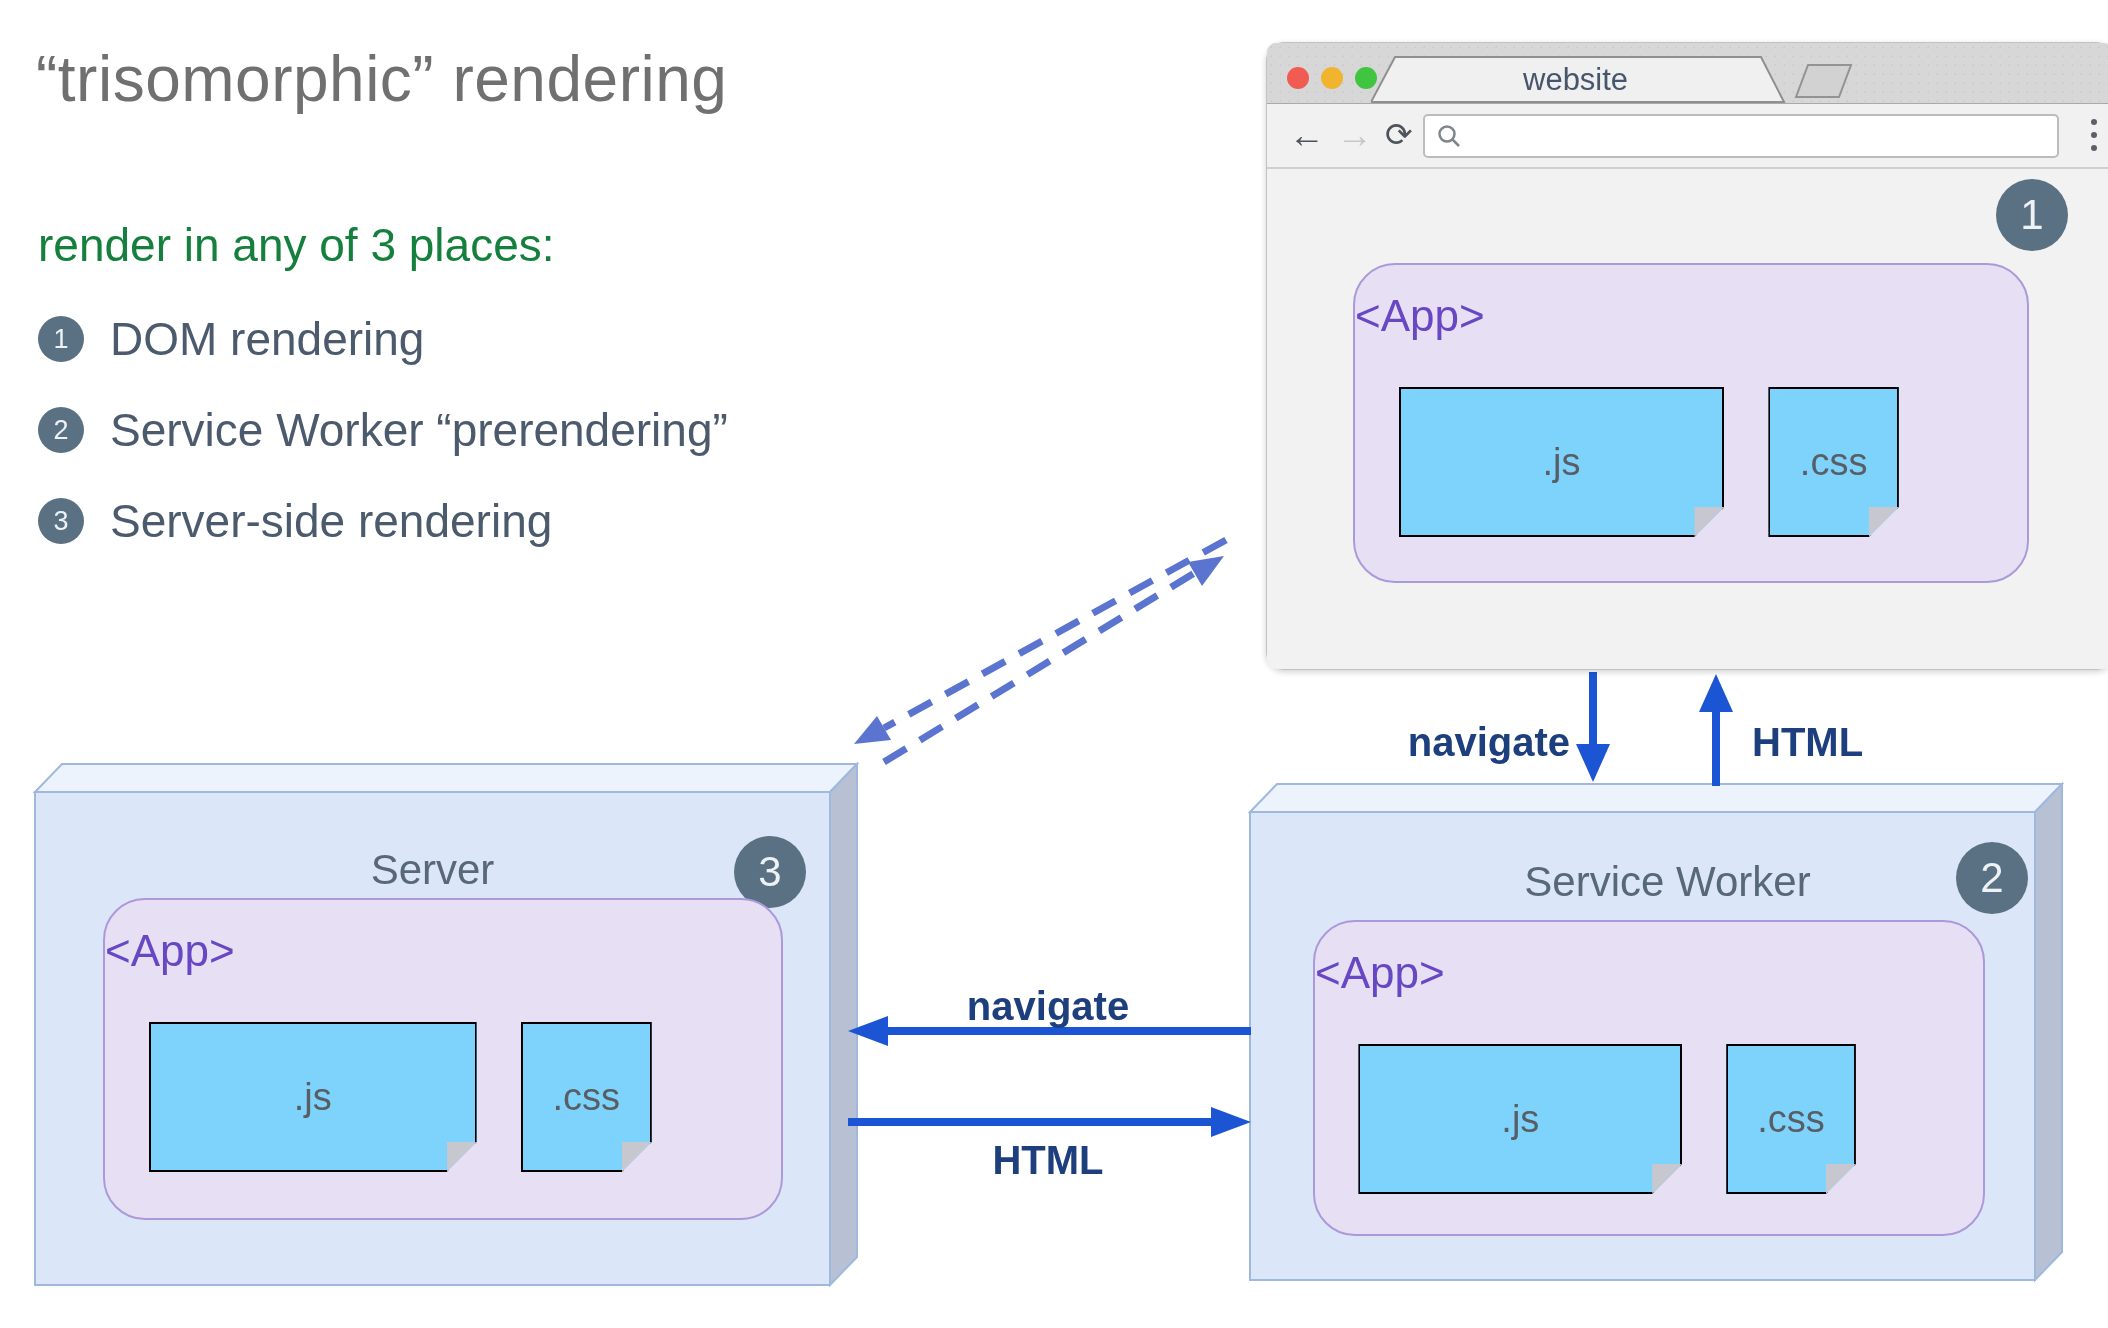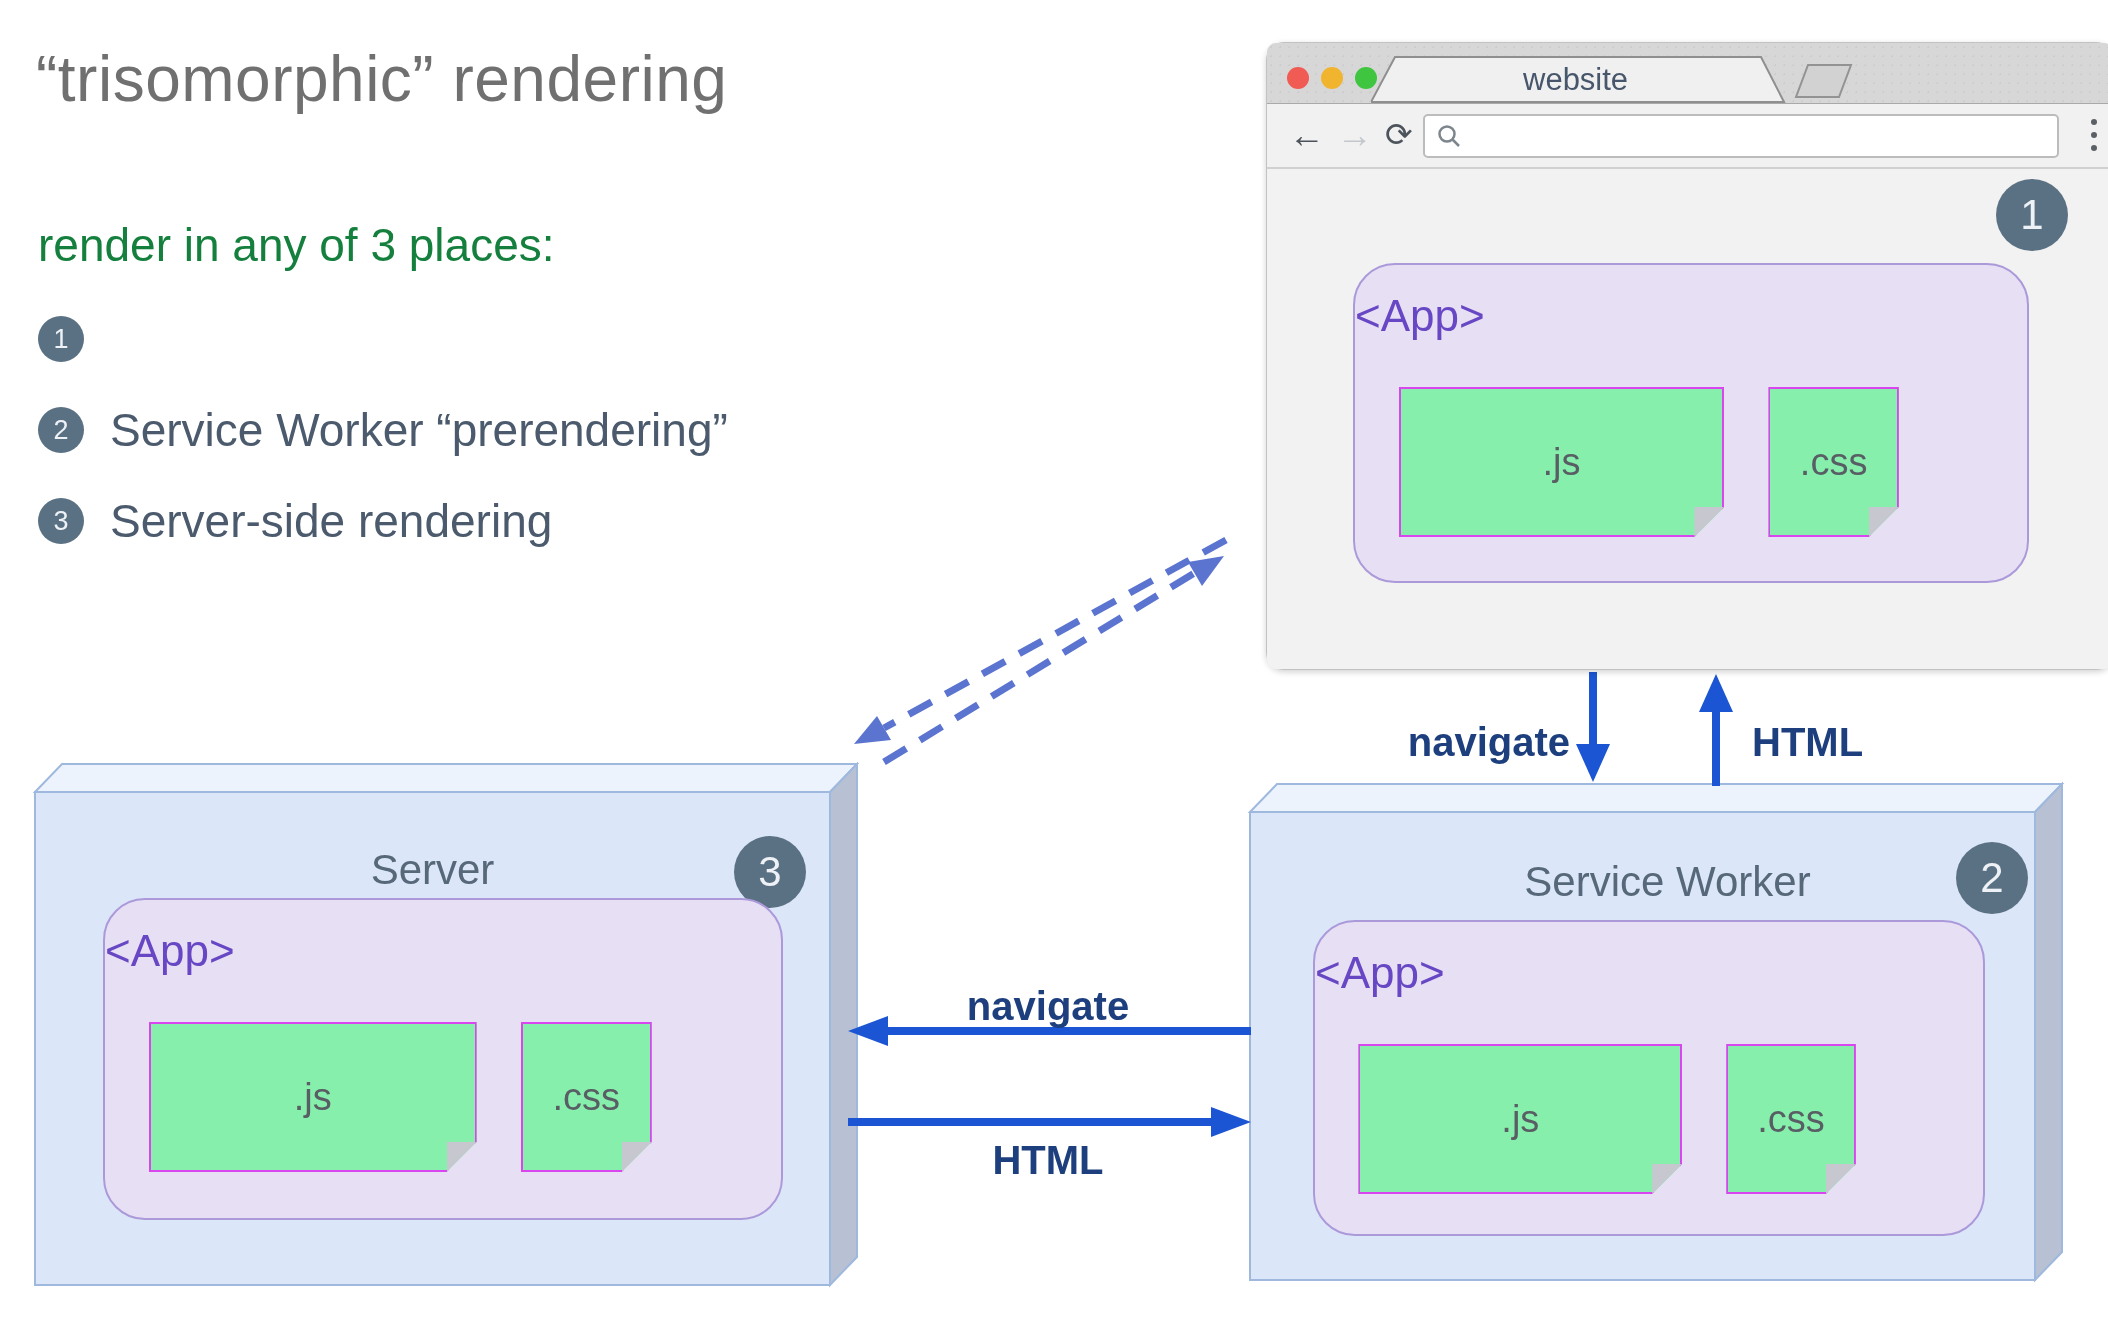--- a/index.html
+++ b/index.html
@@ -34,21 +34,21 @@
   
   .arrow-label { position:absolute; font-size:40px; font-weight:bold; color:#1e3f7e; white-space:nowrap;margin-top:8px; }
 
   
   .appbox {
     position:absolute; background:#e7e0f4; border:2px solid #ab99da; border-radius:42px;
   }
   .appbox-title { margin-top:26px; font-size:44px; color:#6847c5; }
   .files { position:absolute; left:6.5%; right:8%; top:122px; height:146px; display:flex; gap:44px; }
   .file {
-    position:relative; background:#86efac; border:2px solid #d946ef; height:100%;
+    position:relative; background:#7dd3fc; border:2px solid #000000; height:100%;
     display:flex; align-items:center; justify-content:center;
     clip-path: polygon(0 0, 100% 0, 100% calc(100% - 30px), calc(100% - 30px) 100%, 0 100%);
   }
   .file-js { width:56%; }
   .file-css { width:22%; }
   .file span { font-size:38px; color:#585e64; }
   .fold {
     position:absolute; right:-2px; bottom:-2px; width:30px; height:30px;
     background:#c7c7cf; clip-path: polygon(0 0, 100% 0, 0 100%);
   }
@@ -132,20 +132,21 @@
       <line x1="848" y1="1122" x2="1213" y2="1122" stroke="#1b55d3" stroke-width="8"></line>
       <polygon points="1251,1122 1211,1107 1211,1137" fill="#1b55d3"></polygon>
     </g>
   </svg>
 
   <div class="title">“trisomorphic” rendering</div>
   <div class="subtitle">render in any of 3 places:</div>
   <div class="list">
     <div class="list-row">
       <div class="list-badge">1</div>
+      <div class="list-label">DOM rendering</div>
     </div>
     <div class="list-row">
       <div class="list-badge">2</div>
       <div class="list-label">Service Worker “prerendering”</div>
     </div>
     <div class="list-row">
       <div class="list-badge">3</div>
       <div class="list-label">Server-side rendering</div>
     </div>
   </div>

